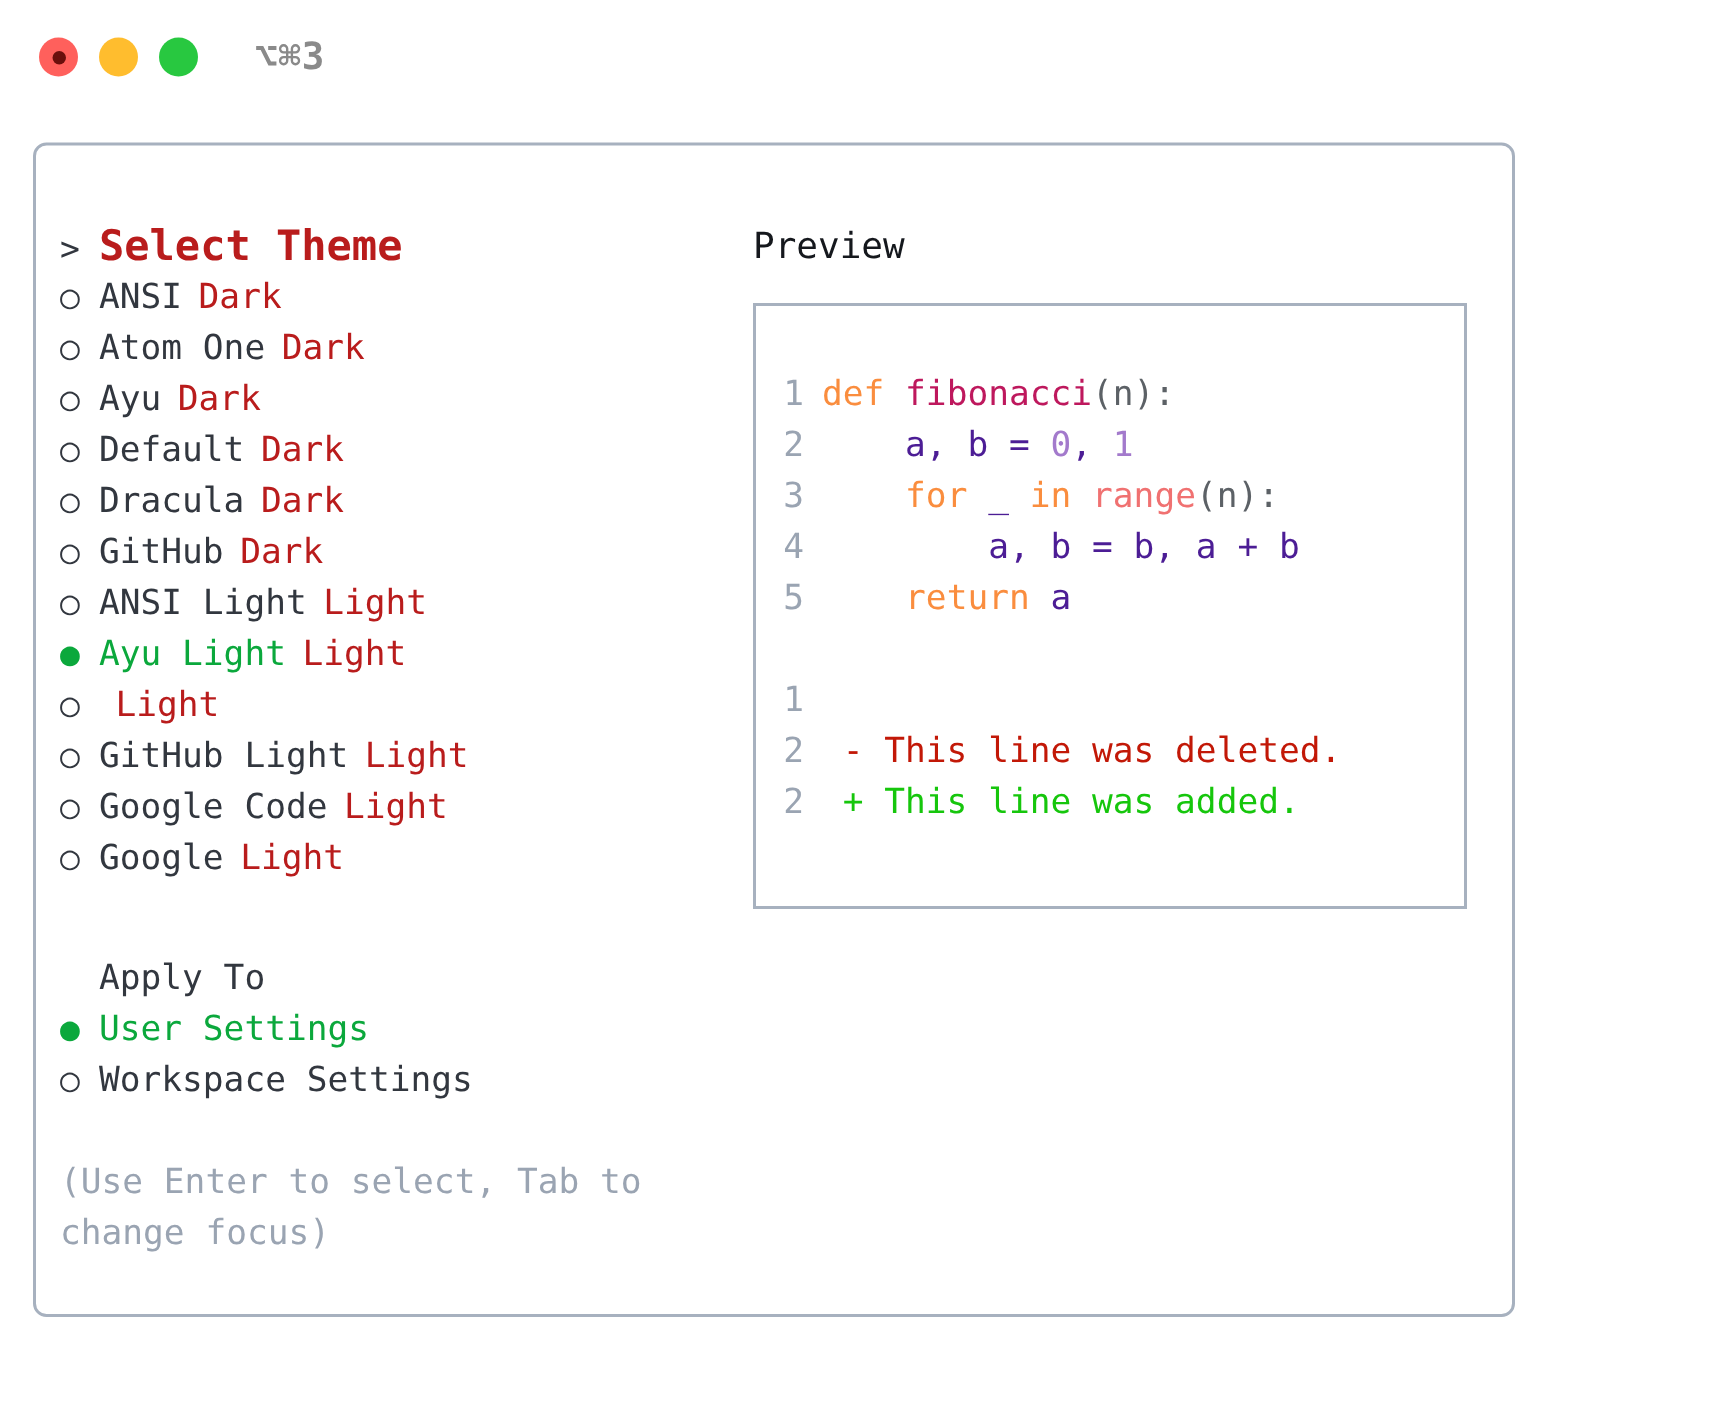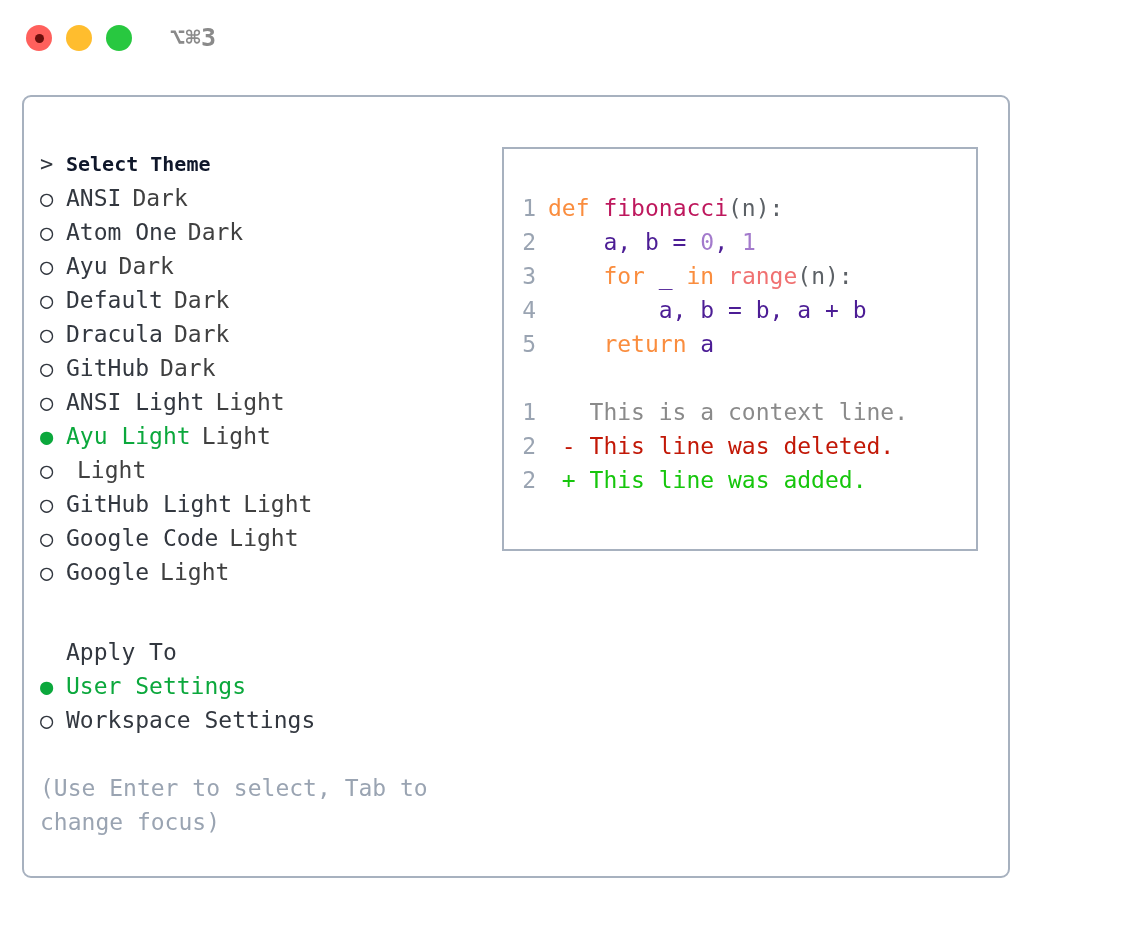--- a/index.html
+++ b/index.html
@@ -106,27 +106,27 @@
     width: 26px;
     flex: 0 0 26px;
     text-align: left;
     font-size: 22px;
     color: #32373f;
   }
   .marker.sel    { color: #0ba83c; }
   .marker.blank  { color: transparent; }
   .row-title {
     font-weight: bold;
-    color: #0f172a;
-    font-size: 20px;
+    color: #b91c1c;
+    font-size: 28px;
   }
   .label       { color: #32373f; }
   .label.sel   { color: #0ba83c; }
   .variant {
-    color: #404040;
+    color: #b91c1c;
     padding-left: 11px;
     text-align: center;
   }
   .group-head {
     color: #32373f;
     font-size: 23px;
   }
   .spacer-lg { height: 46px; }
   .spacer-sm { height: 34px; }
   .hint {
@@ -240,32 +240,33 @@
           <div class="row"><span class="marker sel">●</span><span class="label sel">User Settings</span></div>
           <div class="row"><span class="marker">○</span><span class="label">Workspace Settings</span></div>
         </div>
 
       <div class="spacer-sm"></div>
 
       <div class="hint">(Use Enter to select, Tab to change focus)</div>
     </div>
 
     <div class="right-col">
+      <div class="preview-title">Preview</div>
 
       <div class="preview-box">
         <div id="code-block">
             <div class="code-line"><span class="lineno">1</span><span class="code-text"><span class="tok-kw">def </span><span class="tok-fn">fibonacci</span><span class="tok-punct">(n):</span></span></div>
             <div class="code-line"><span class="lineno">2</span><span class="code-text"><span class="tok-plain">    a, b = </span><span class="tok-num">0</span><span class="tok-plain">, </span><span class="tok-num">1</span></span></div>
             <div class="code-line"><span class="lineno">3</span><span class="code-text"><span class="tok-plain">    </span><span class="tok-kw">for</span><span class="tok-plain"> _ </span><span class="tok-kw">in</span><span class="tok-plain"> </span><span class="tok-built">range</span><span class="tok-punct">(n):</span></span></div>
             <div class="code-line"><span class="lineno">4</span><span class="code-text"><span class="tok-plain">        a, b = b, a + b</span></span></div>
             <div class="code-line"><span class="lineno">5</span><span class="code-text"><span class="tok-plain">    </span><span class="tok-kw">return</span><span class="tok-plain"> a</span></span></div>
           </div>
         <div class="gap-line"></div>
         <div id="diff-block">
-            <div class="code-line"><span class="lineno">1</span><span class="code-text diff-ctx">   This is a context line.</span></div>
+            <div class="code-line"><span class="lineno">1</span></div>
             <div class="code-line"><span class="lineno">2</span><span class="code-text diff-del"> - This line was deleted.</span></div>
             <div class="code-line"><span class="lineno">2</span><span class="code-text diff-add"> + This line was added.</span></div>
           </div>
       </div>
     </div>
 
   </div>
 </div>
 
 </body></html>

